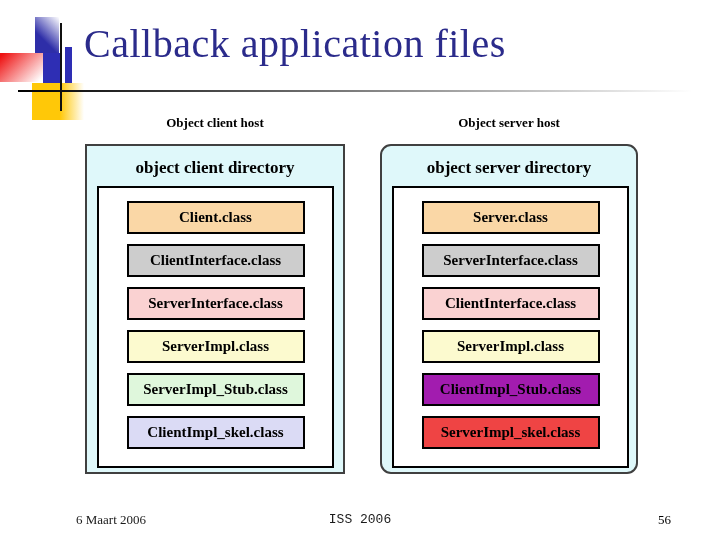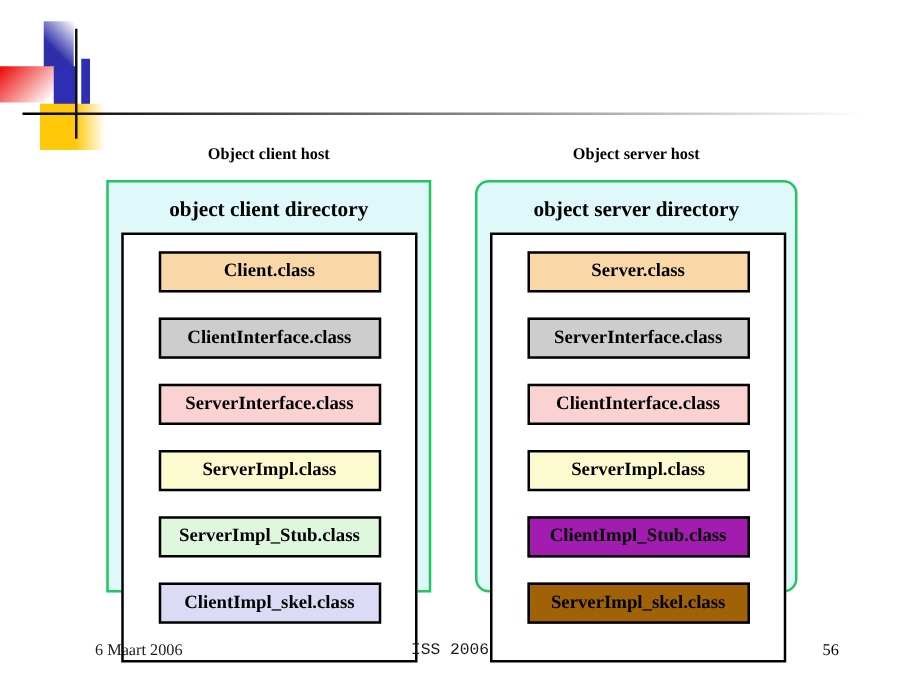--- a/index.html
+++ b/index.html
@@ -38,35 +38,35 @@
   
   .host-header{
     position:absolute;top:115px;height:20px;
     text-align:center;font-weight:bold;font-size:13px;color:#000;
   }
   .host-header.left{left:85px;width:260px;}
   .host-header.right{left:380px;width:258px;}
 
   .host-box{
     position:absolute;top:144px;height:330px;
-    background:#dff8fa;border:2px solid #22c55e;box-sizing:border-box;
+    background:#dff8fa;border:2px solid #404040;box-sizing:border-box;
   }
   .host-box.left{left:85px;width:260px;}
   .host-box.right{left:380px;width:258px;border-radius:11px;}
 
   .dir-label{
     margin-top:12px;text-align:center;
     font-weight:bold;font-size:17px;color:#000;white-space:nowrap;
   }
 
   .dir-box{
-    position:absolute;left:10px;top:40px;width:237px;height:344px;
+    position:absolute;left:10px;top:40px;width:237px;height:282px;
     background:#ffffff;border:2px solid #000;box-sizing:border-box;
     display:flex;flex-direction:column;align-items:center;
-    padding-top:13px;gap:20px;
+    padding-top:13px;gap:10px;
   }
 
   .file-box{
     width:178px;height:33px;flex:0 0 33px;
     border:2px solid #000;box-sizing:border-box;
     display:flex;align-items:center;justify-content:center;
     font-weight:bold;font-size:15px;color:#000;white-space:nowrap;
   }
 
   
@@ -82,20 +82,21 @@
 
   <div class="deco deco-blue-grad"></div>
   <div class="deco deco-red"></div>
   <div class="deco deco-blue-solid"></div>
   <div class="deco deco-blue-stripe"></div>
   <div class="deco deco-yellow"></div>
   <div class="deco deco-yellow-fade"></div>
   <div class="deco deco-vline"></div>
   <div class="deco title-rule"></div>
 
+  <div class="slide-title">Callback application files</div>
 
   <div class="host-header left">Object client host</div>
   <div class="host-header right">Object server host</div>
 
   <div class="host-box left">
     <div class="dir-label">object client directory</div>
     <div class="dir-box">
       <div class="file-box" style="background-color: rgb(250, 215, 166);">Client.class</div>
       <div class="file-box" style="background-color: rgb(205, 205, 205);">ClientInterface.class</div>
       <div class="file-box" style="background-color: rgb(250, 210, 210);">ServerInterface.class</div>
@@ -106,21 +107,21 @@
   </div>
 
   <div class="host-box right">
     <div class="dir-label">object server directory</div>
     <div class="dir-box">
       <div class="file-box" style="background-color: rgb(250, 215, 166);">Server.class</div>
       <div class="file-box" style="background-color: rgb(205, 205, 205);">ServerInterface.class</div>
       <div class="file-box" style="background-color: rgb(250, 210, 210);">ClientInterface.class</div>
       <div class="file-box" style="background-color: rgb(252, 250, 207);">ServerImpl.class</div>
       <div class="file-box" style="background-color: #a21caf;">ClientImpl_Stub.class</div>
-      <div class="file-box" style="background-color: #a16207;">ServerImpl_skel.class</div>
+      <div class="file-box" style="background-color: #ef4444;">ServerImpl_skel.class</div>
     </div>
   </div>
 
   <div class="footer-date">6 Maart 2006</div>
   <div class="footer-center">ISS 2006</div>
   <div class="footer-page">56</div>
 
 </div>
 
 </body></html>

